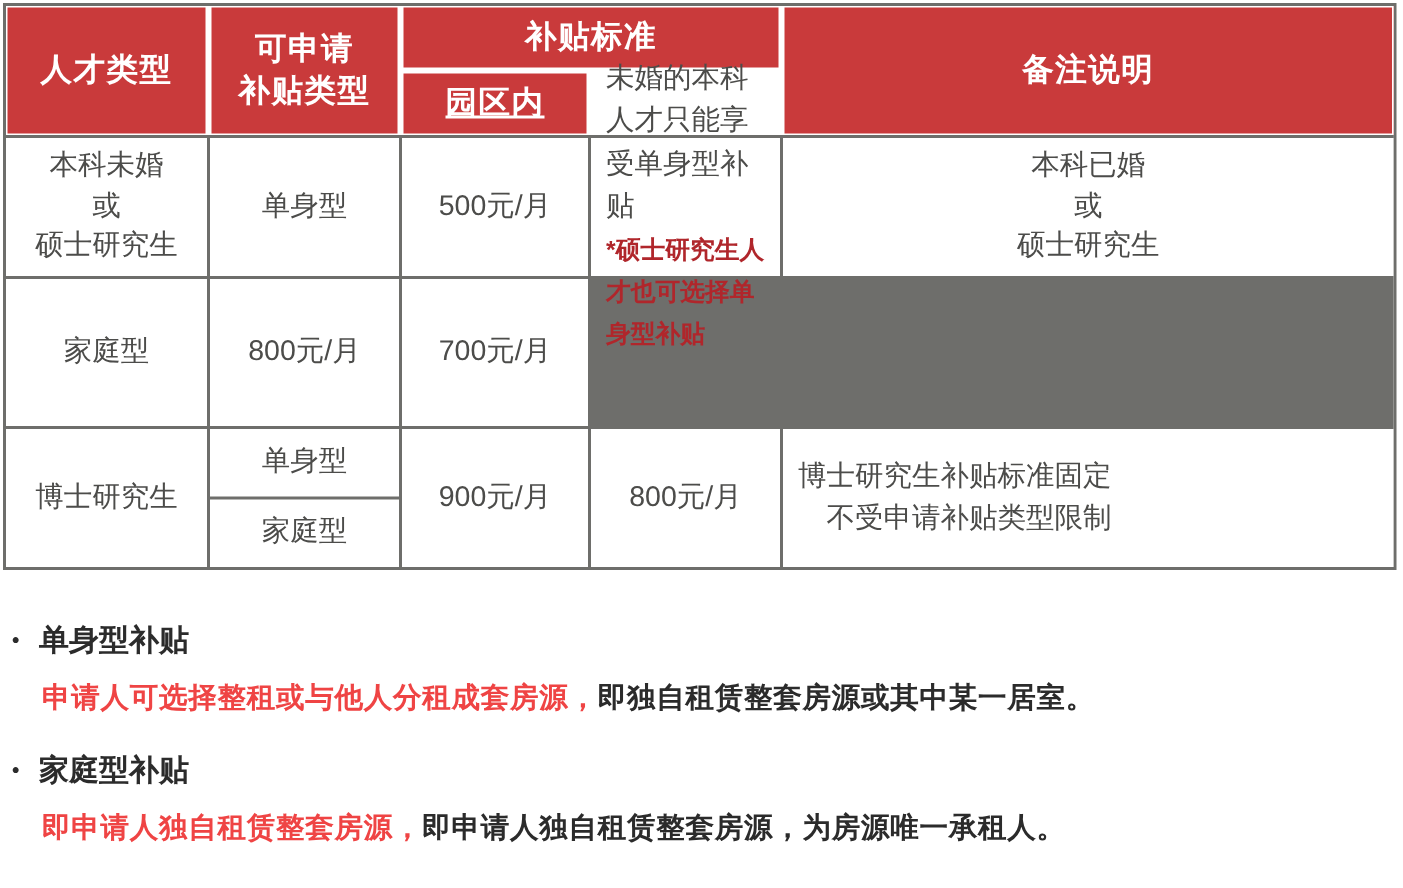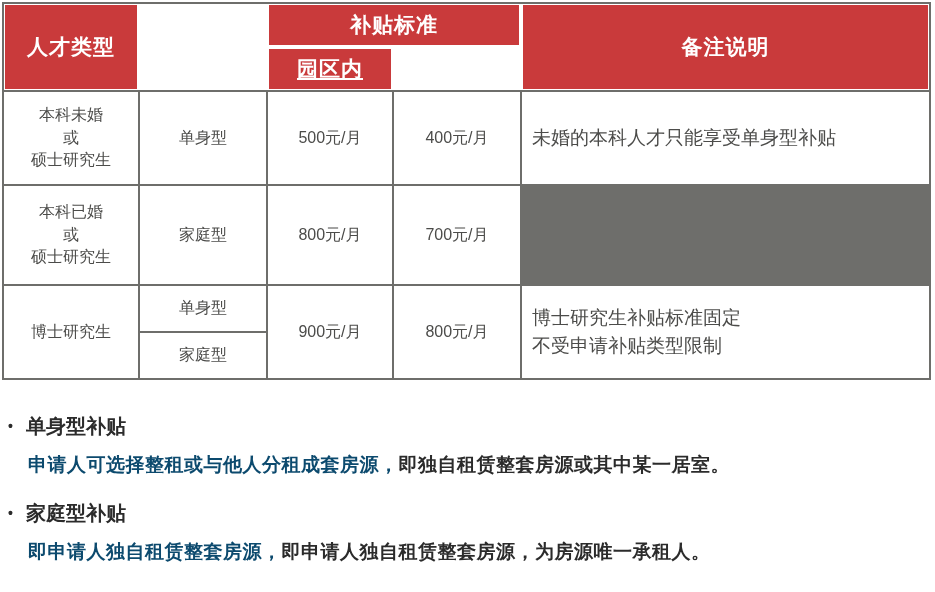--- a/index.html
+++ b/index.html
@@ -46,21 +46,21 @@
   .h-c5 { grid-column: 5; grid-row: 1 / 3; }
 
   .body-grid {
     grid-template-rows: 92px 98px 45px 45px;
     background: #6e6e6b;
     border-top: 2px solid #6e6e6b;
   }
   .cell {
     background: #ffffff;
     color: #4c4c4a;
-    font-size: 16px;
+    font-size: 19px;
     display: flex; align-items: center; justify-content: center;
     text-align: center;
     white-space: pre-line;
     line-height: 1.4;
   }
   .remark {
     flex-direction: column;
     align-items: flex-start;
     justify-content: center;
     text-align: left;
@@ -73,21 +73,21 @@
     font-weight: 700;
     font-size: 16.5px;
     line-height: 1.7;
     white-space: pre-line;
   }
   .r3-talent { grid-column: 1; grid-row: 3 / 5; }
   .r3-type-a { grid-column: 2; grid-row: 3; }
   .r3-type-b { grid-column: 2; grid-row: 4; }
   .r3-in     { grid-column: 3; grid-row: 3 / 5; }
   .r3-out    { grid-column: 4; grid-row: 3 / 5; }
-  .r3-remark { grid-column: 5; grid-row: 3 / 5; }
+  .r3-remark { grid-column: 5; grid-row: 3 / 5; text-align: right; }
 
   
   .notes { margin-top: 33px; padding-left: 6px; }
   .note-title {
     font-size: 20px;
     font-weight: 700;
     color: #2b2b2b;
     margin-bottom: 12px;
   }
   .note-title .bullet {
@@ -98,46 +98,48 @@
     vertical-align: 2px;
   }
   .note-body {
     margin-left: 20px;
     margin-bottom: 22px;
     font-size: 19px;
     font-weight: 700;
     color: #2b2b2b;
     letter-spacing: 0.5px;
   }
-  .note-body .em { color: #0c4a6e; }
+  .note-body .em { color: #ef4444; }
 </style>
 </head>
 <body>
 
 <div class="page">
 
   <div class="table-wrap">
 
     <div class="head-grid">
       <div class="hcell h-c1">人才类型</div>
+      <div class="hcell h-c2">可申请
+补贴类型</div>
       <div class="hcell h-c34">补贴标准</div>
       <div class="hcell h-c3">园区内</div>
       <div class="hcell h-c5">备注说明</div>
     </div>
 
     <div class="body-grid">
 
       <div class="cell">本科未婚
 或
 硕士研究生</div>
       <div class="cell">单身型</div>
       <div class="cell">500元/月</div>
-      <div class="cell">400元/月</div>
       <div class="cell remark">
         <span class="remark-text">未婚的本科人才只能享受单身型补贴</span>
+        <span class="remark-note">*硕士研究生人才也可选择单身型补贴</span>
       </div>
 
       <div class="cell">本科已婚
 或
 硕士研究生</div>
       <div class="cell">家庭型</div>
       <div class="cell">800元/月</div>
       <div class="cell">700元/月</div>
 
       <div class="cell r3-talent">博士研究生</div>

